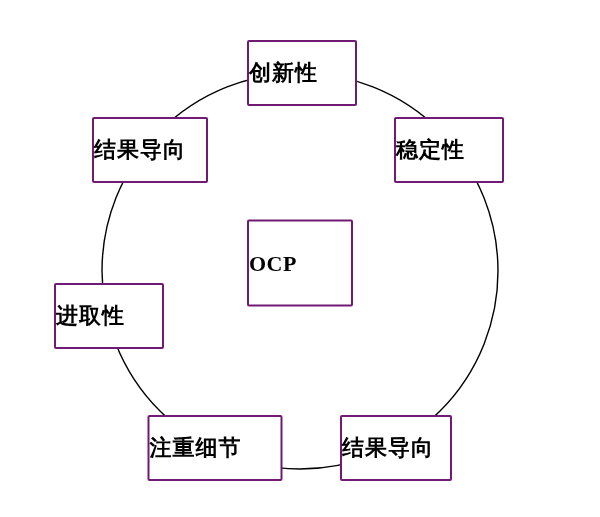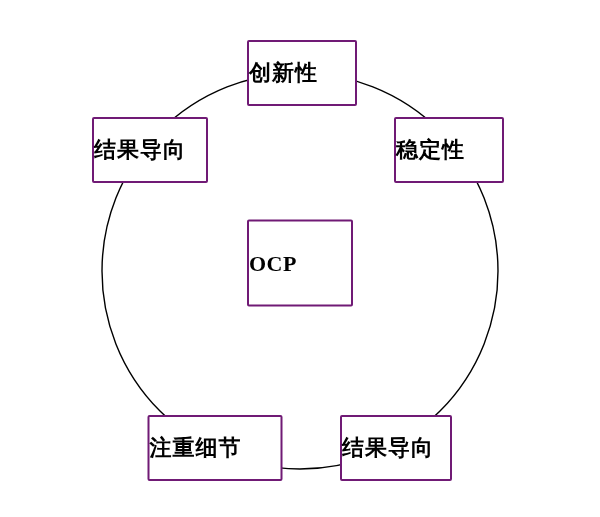--- a/index.html
+++ b/index.html
@@ -73,20 +73,23 @@
 
 
   <div class="node n3">
     <span>结果导向</span>
   </div>
 
   <div class="node n4">
     <span>注重细节</span>
   </div>
 
+  <div class="node n5">
+    <span>进取性</span>
+  </div>
 
   <div class="node n6">
     <span>结果导向</span>
   </div>
 
   <div class="node ncenter">
     <span>OCP</span>
   </div>
 
 </div>

